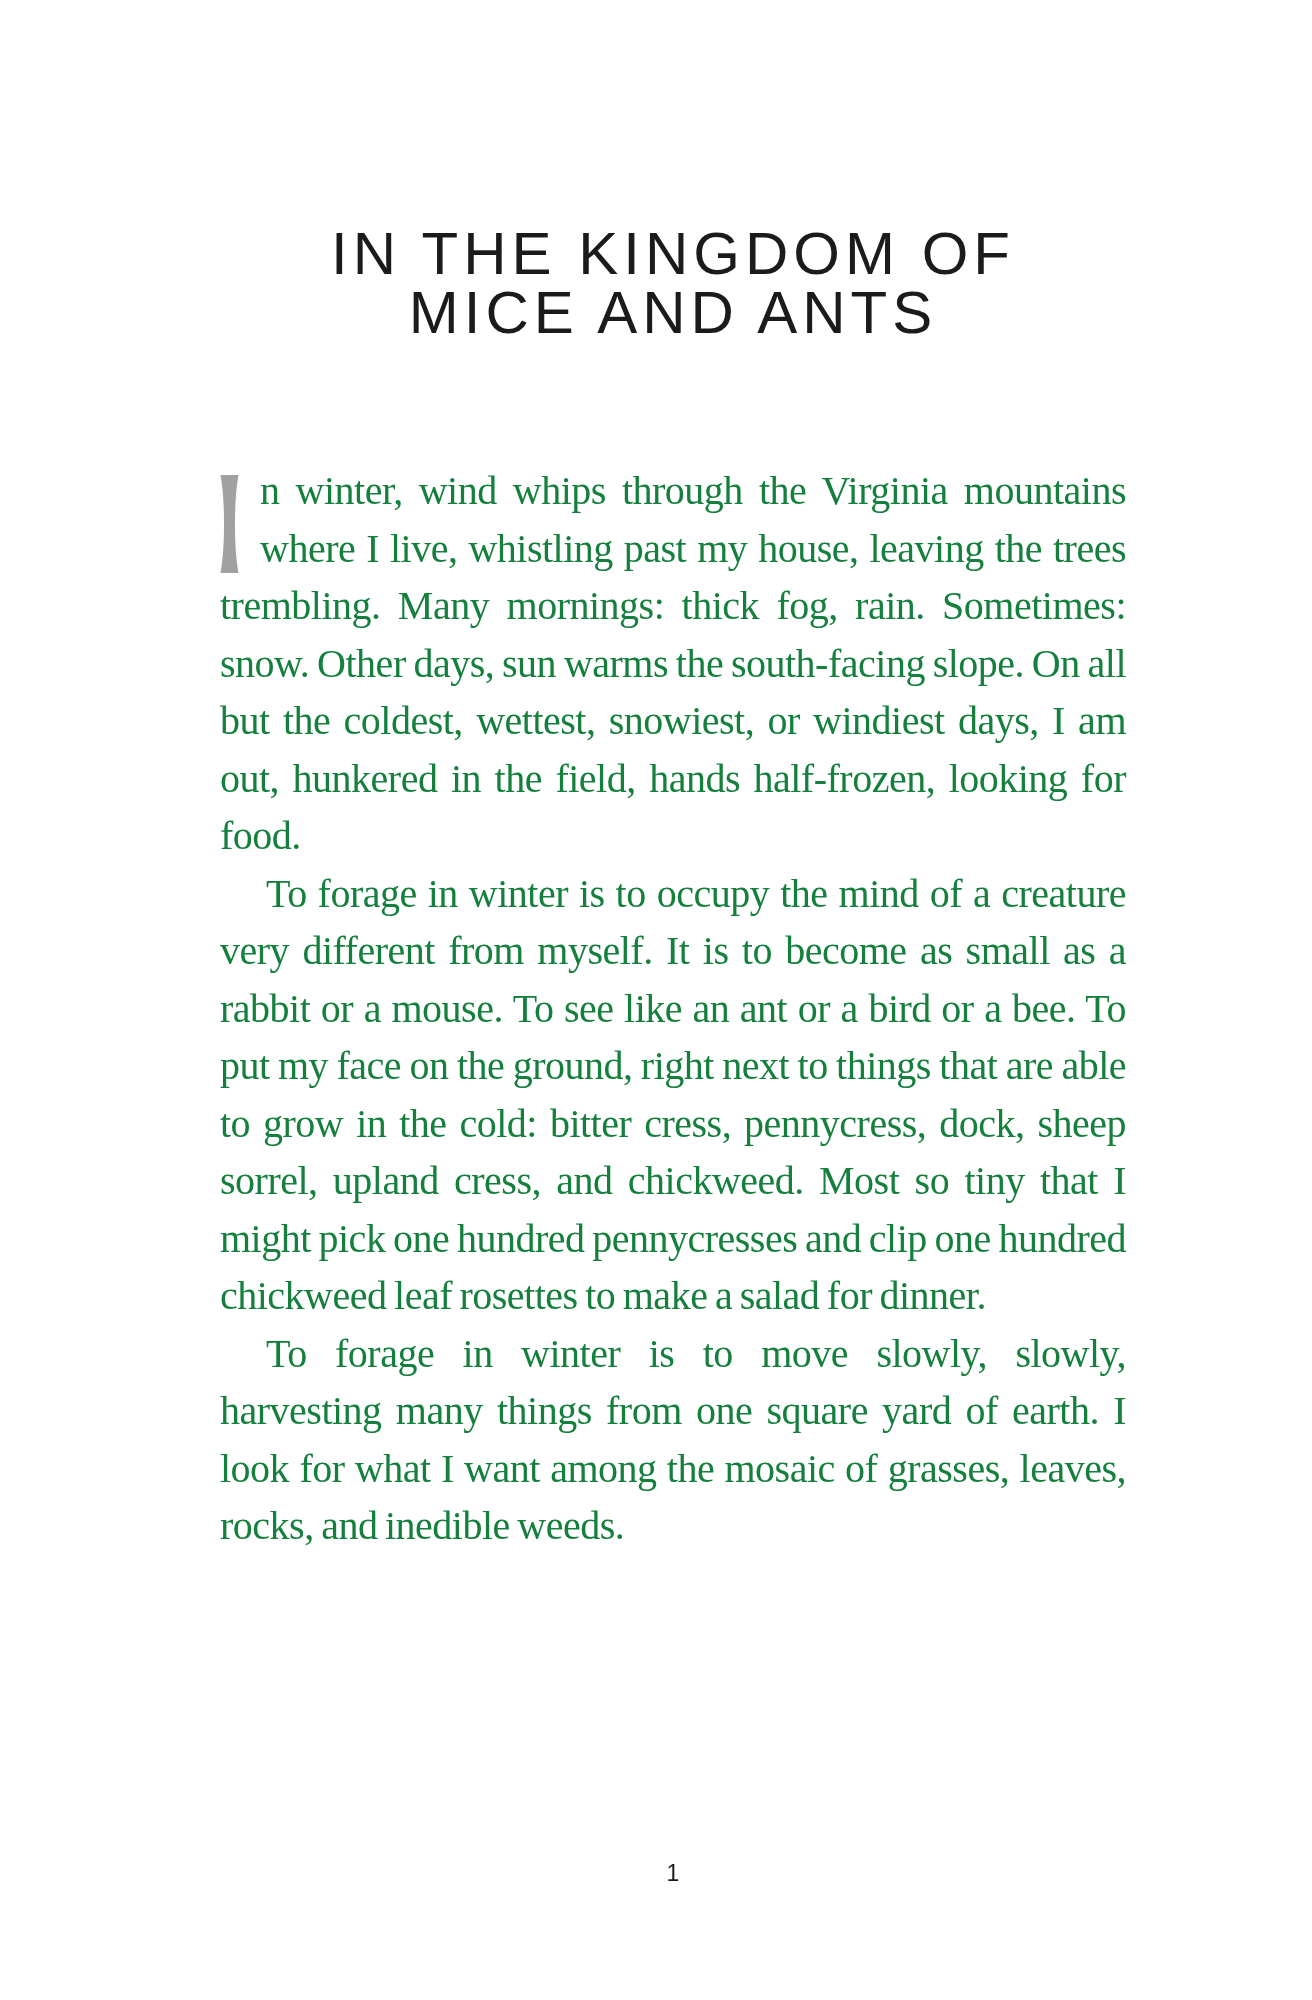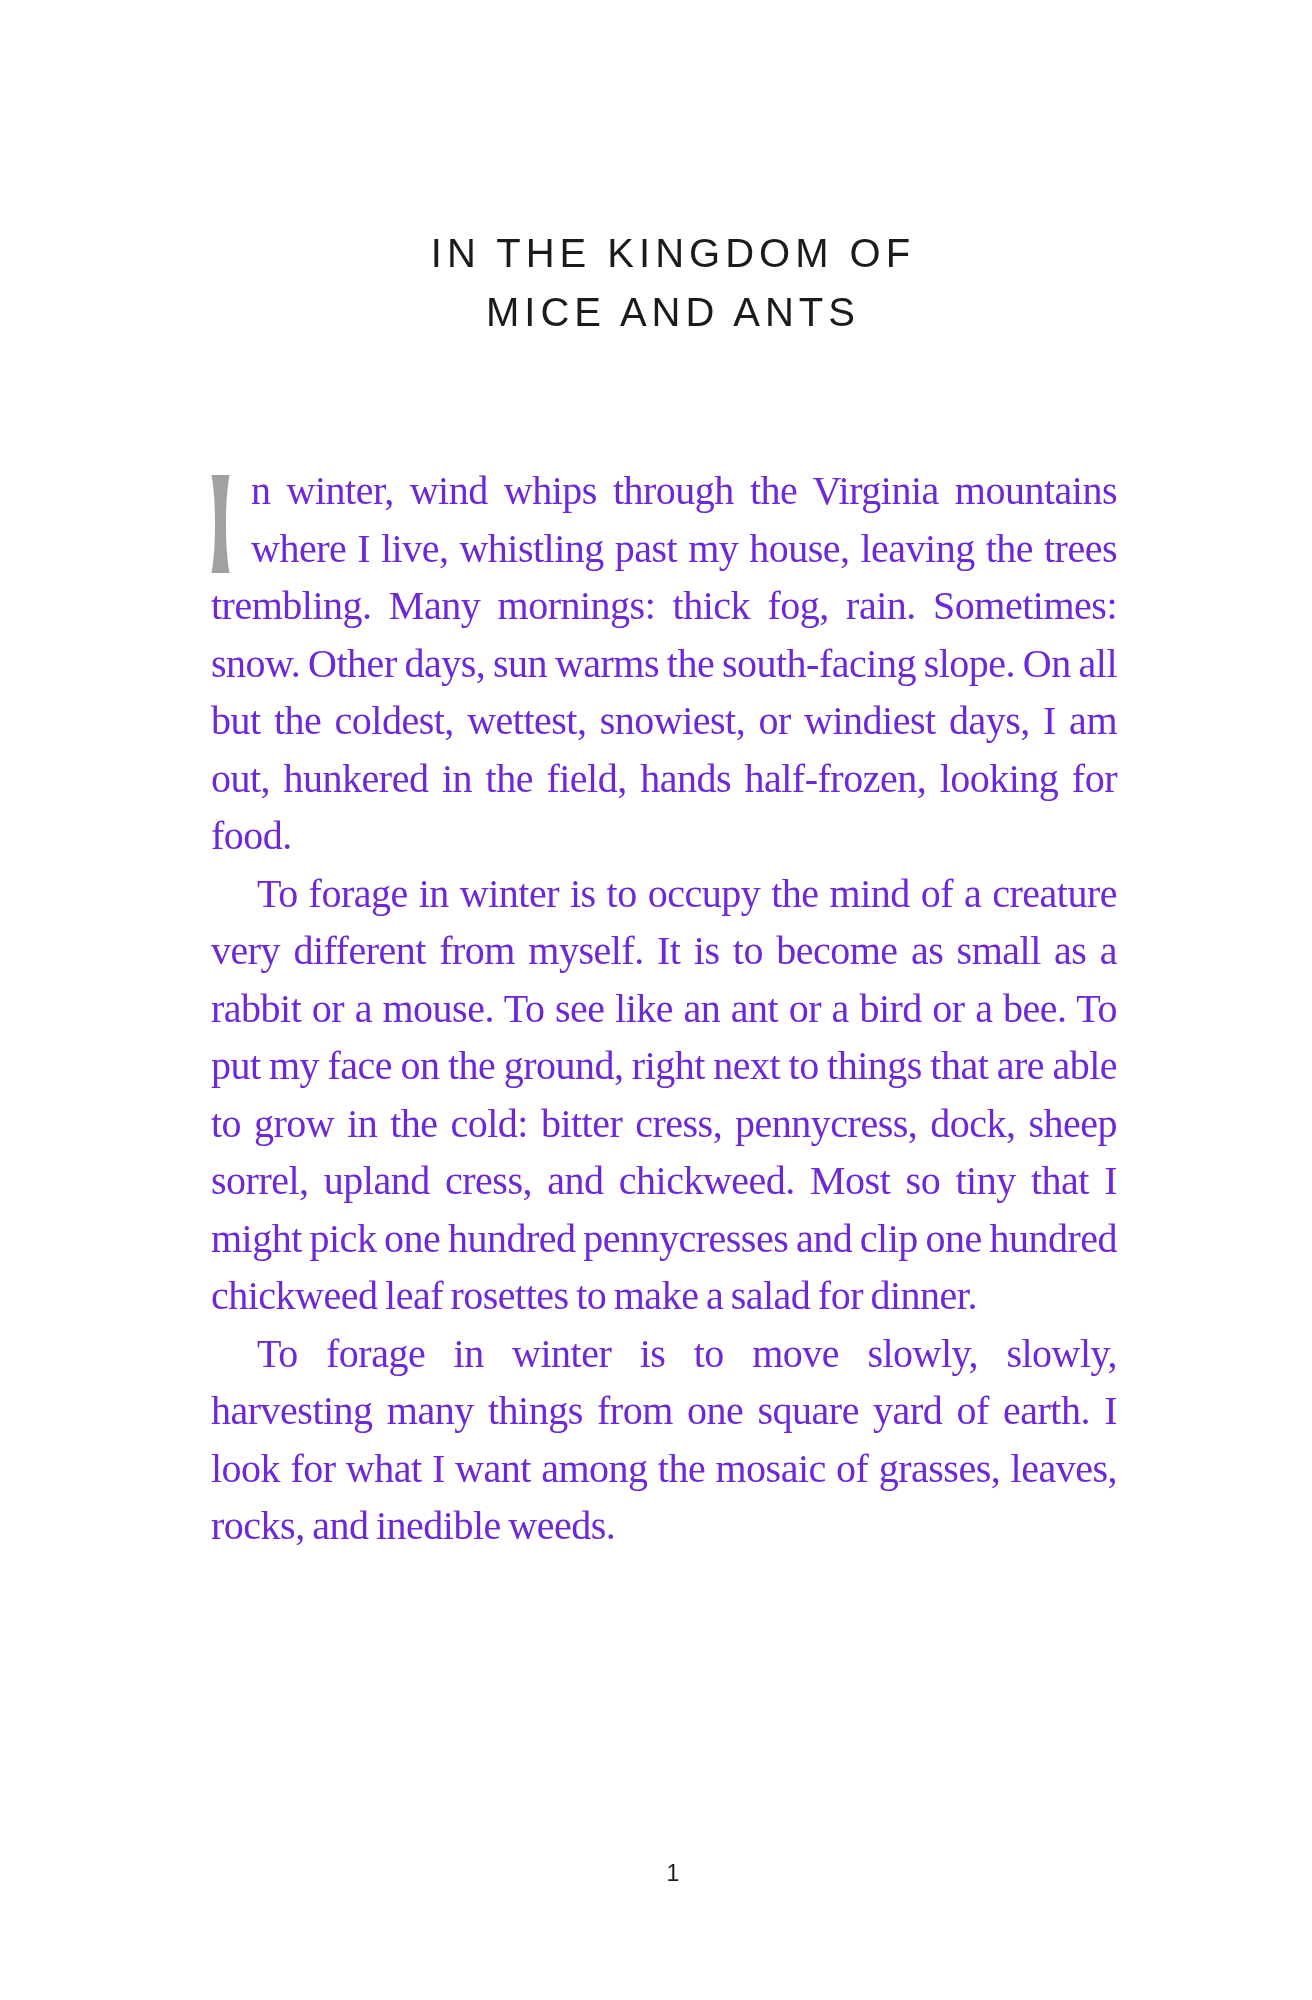--- a/index.html
+++ b/index.html
@@ -17,35 +17,35 @@
   }
   .chapter-title {
     position: absolute;
     left: 220px;
     top: 224px;
     width: 906px;
     margin: 0;
     text-align: center;
     font-family: "Liberation Sans", sans-serif;
     font-weight: 300;
-    font-size: 40px;
+    font-size: 60px;
     line-height: 59px;
     letter-spacing: 5px;
     color: #1b1b1b;
   }
   .body-text {
     position: absolute;
-    left: 211px;
+    left: 220px;
     top: 462px;
     width: 906px;
     font-size: 40px;
     line-height: 57.5px;
     letter-spacing: -0.5px;
     word-spacing: -2px;
-    color: #6d28d9;
+    color: #15803d;
   }
   .body-text p {
     margin: 0;
     padding: 0;
     text-align: justify;
     text-indent: 46px;
   }
   .body-text p.first {
     text-indent: 0;
   }

